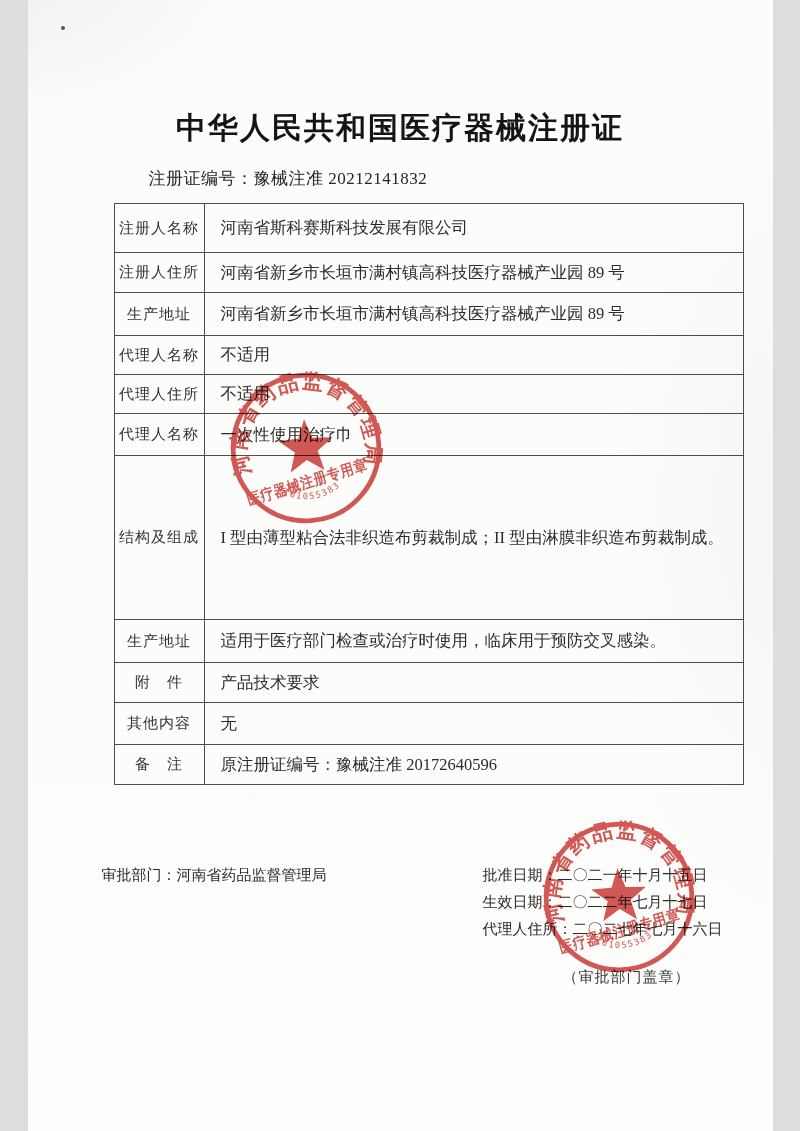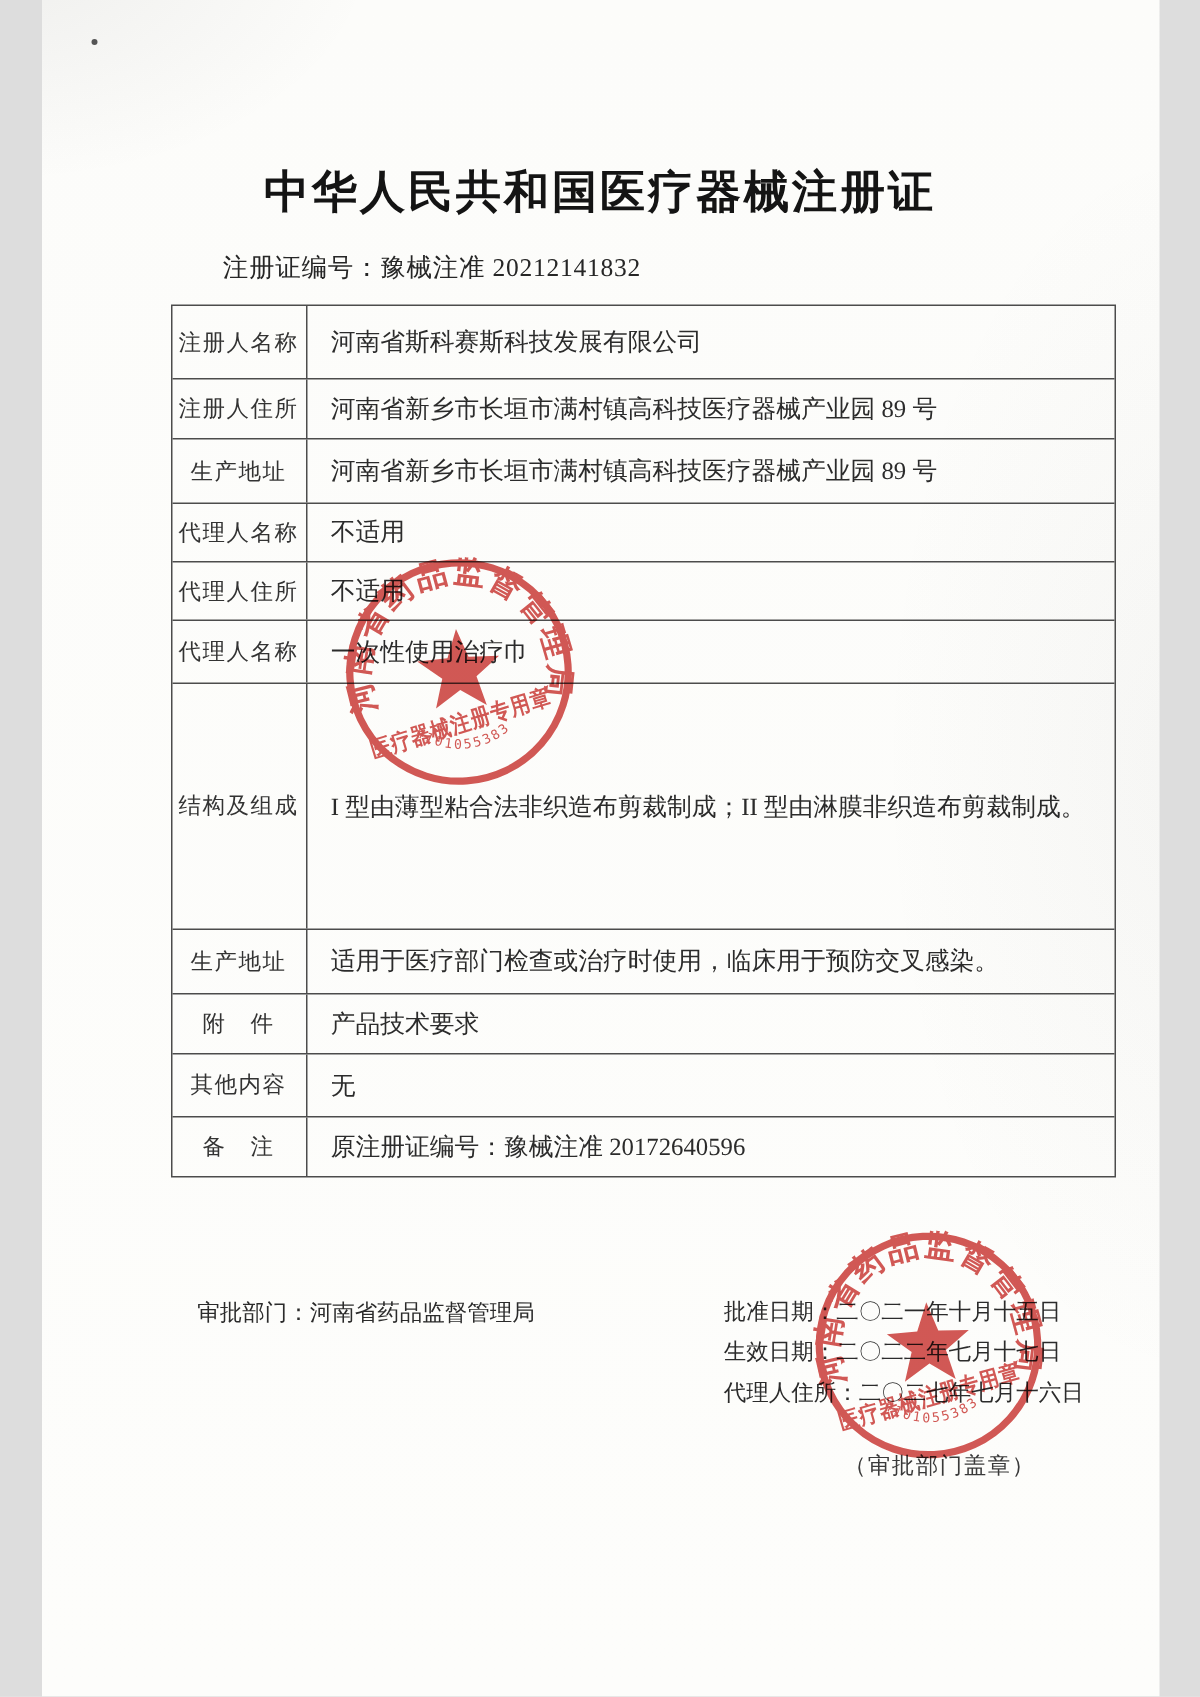--- a/index.html
+++ b/index.html
@@ -30,21 +30,21 @@
     font-size:15px;letter-spacing:1px;text-align:center;color:#333;
   }
   .val{
     flex:1;display:flex;align-items:center;
     padding:3px 12px 3px 16px;font-size:16.5px;line-height:1.9;color:#2b2b2b;
   }
   .h1{height:48px}.h2{height:40px}.h3{height:43px}.h4{height:39px}.h5{height:39px}
   .h6{height:42px}.h7{height:61px}.h8{height:164px}.h9{height:43px}.h10{height:40px}
   .h11{height:42px}.h12{height:40px}
   .h8 .val{align-items:center;}
-  .dept{position:absolute;left:104px;top:866px;font-size:15px;color:#2b2b2b;}
+  .dept{position:absolute;left:74px;top:866px;font-size:15px;color:#2b2b2b;}
   .dates{position:absolute;left:455px;top:862px;font-size:15px;line-height:27px;color:#2b2b2b;}
   .sealnote{position:absolute;left:535px;top:948px;font-size:15px;letter-spacing:1px;color:#3a3a3a;margin-top:20px;}
   .stamp{position:absolute;width:160px;height:160px;mix-blend-mode:multiply;opacity:0.9;}
   .stampA{left:198px;top:368px;transform:rotate(-4deg);}
   .stampB{left:511px;top:817px;transform:rotate(-3deg);}
   .ring{fill:none;stroke:#cf4743;stroke-width:6;}
   .arc{font-size:26px;font-weight:700;fill:#cf4743;letter-spacing:3px;font-family:"Liberation Serif",serif;}
   .inner{font-size:19px;font-weight:700;fill:#cf4743;letter-spacing:1px;font-family:"Liberation Serif",serif;}
   .star{fill:#cf4743;}
   .digits{font-size:11px;fill:#cf4743;letter-spacing:2px;font-family:"DejaVu Sans Mono",monospace;}

